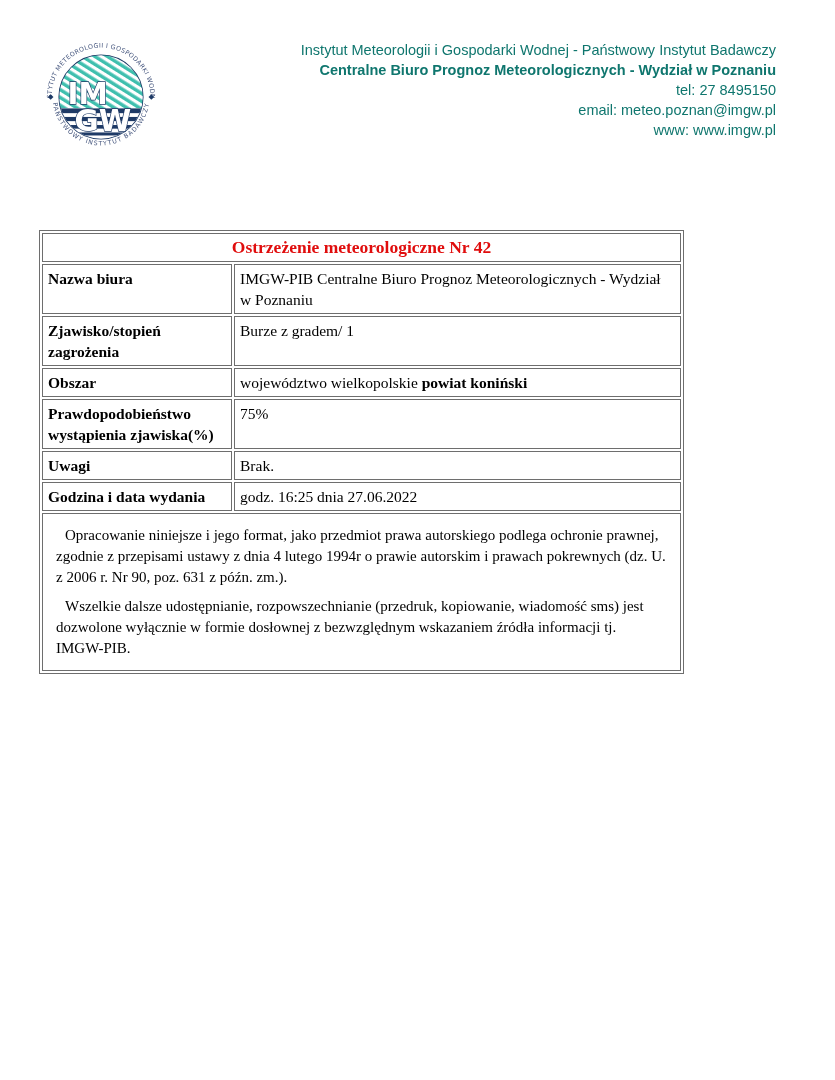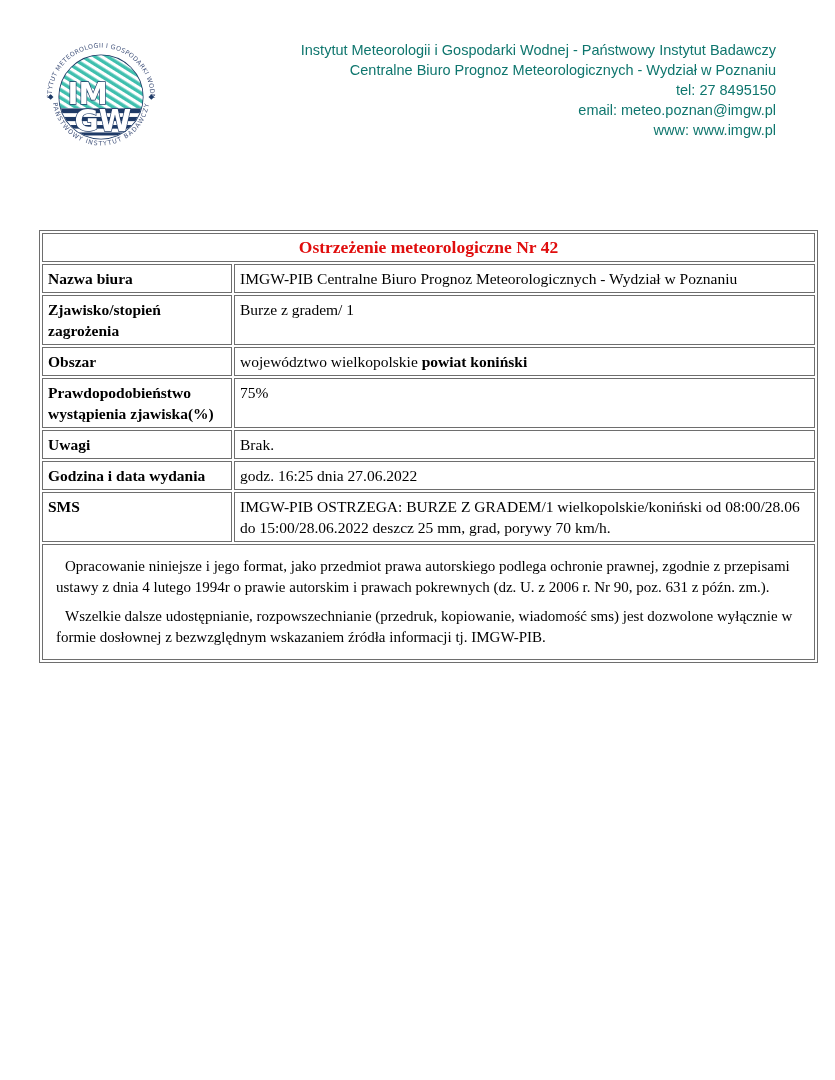--- a/index.html
+++ b/index.html
@@ -25,28 +25,28 @@
     position: absolute;
     top: 40px;
     right: 59px;
     text-align: right;
     font-family: "Liberation Sans", sans-serif;
     font-size: 14.5px;
     line-height: 20px;
     color: #0f766e;
     white-space: nowrap;
   }
-  .header-text .org-bold { font-weight: normal; }
+  .header-text .org-bold { font-weight: bold; }
 
   
   .table-wrap {
     position: absolute;
     top: 230px;
     left: 39px;
-    width: 779px;
+    width: 645px;
   }
   table.warning {
     width: 100%;
     border-collapse: separate;
     border-spacing: 2px;
     border: 1px solid #6e6e6e;
     background: #ffffff;
     font-family: "Liberation Serif", serif;
     font-size: 15.5px;
     color: #000000;
@@ -149,24 +149,20 @@
         </tr>
         <tr>
           <td class="label-cell">Uwagi</td>
           <td>Brak.</td>
         </tr>
         <tr>
           <td class="label-cell">Godzina i data wydania</td>
           <td>godz. 16:25 dnia 27.06.2022</td>
         </tr>
         <tr>
-          <td class="label-cell">SMS</td>
-          <td>IMGW-PIB OSTRZEGA: BURZE Z GRADEM/1 wielkopolskie/koniński od 08:00/28.06 do 15:00/28.06.2022 deszcz 25 mm, grad, porywy 70 km/h.</td>
-        </tr>
-        <tr>
           <td class="footer-cell" colspan="2">
             <p>Opracowanie niniejsze i jego format, jako przedmiot prawa autorskiego podlega ochronie prawnej, zgodnie z przepisami ustawy z dnia 4 lutego 1994r o prawie autorskim i prawach pokrewnych (dz. U. z 2006 r. Nr 90, poz. 631 z późn. zm.).</p>
             <p>Wszelkie dalsze udostępnianie, rozpowszechnianie (przedruk, kopiowanie, wiadomość sms) jest dozwolone wyłącznie w formie dosłownej z bezwzględnym wskazaniem źródła informacji tj. IMGW-PIB.</p>
           </td>
         </tr>
       </tbody>
     </table>
   </div>
 
 </div>

